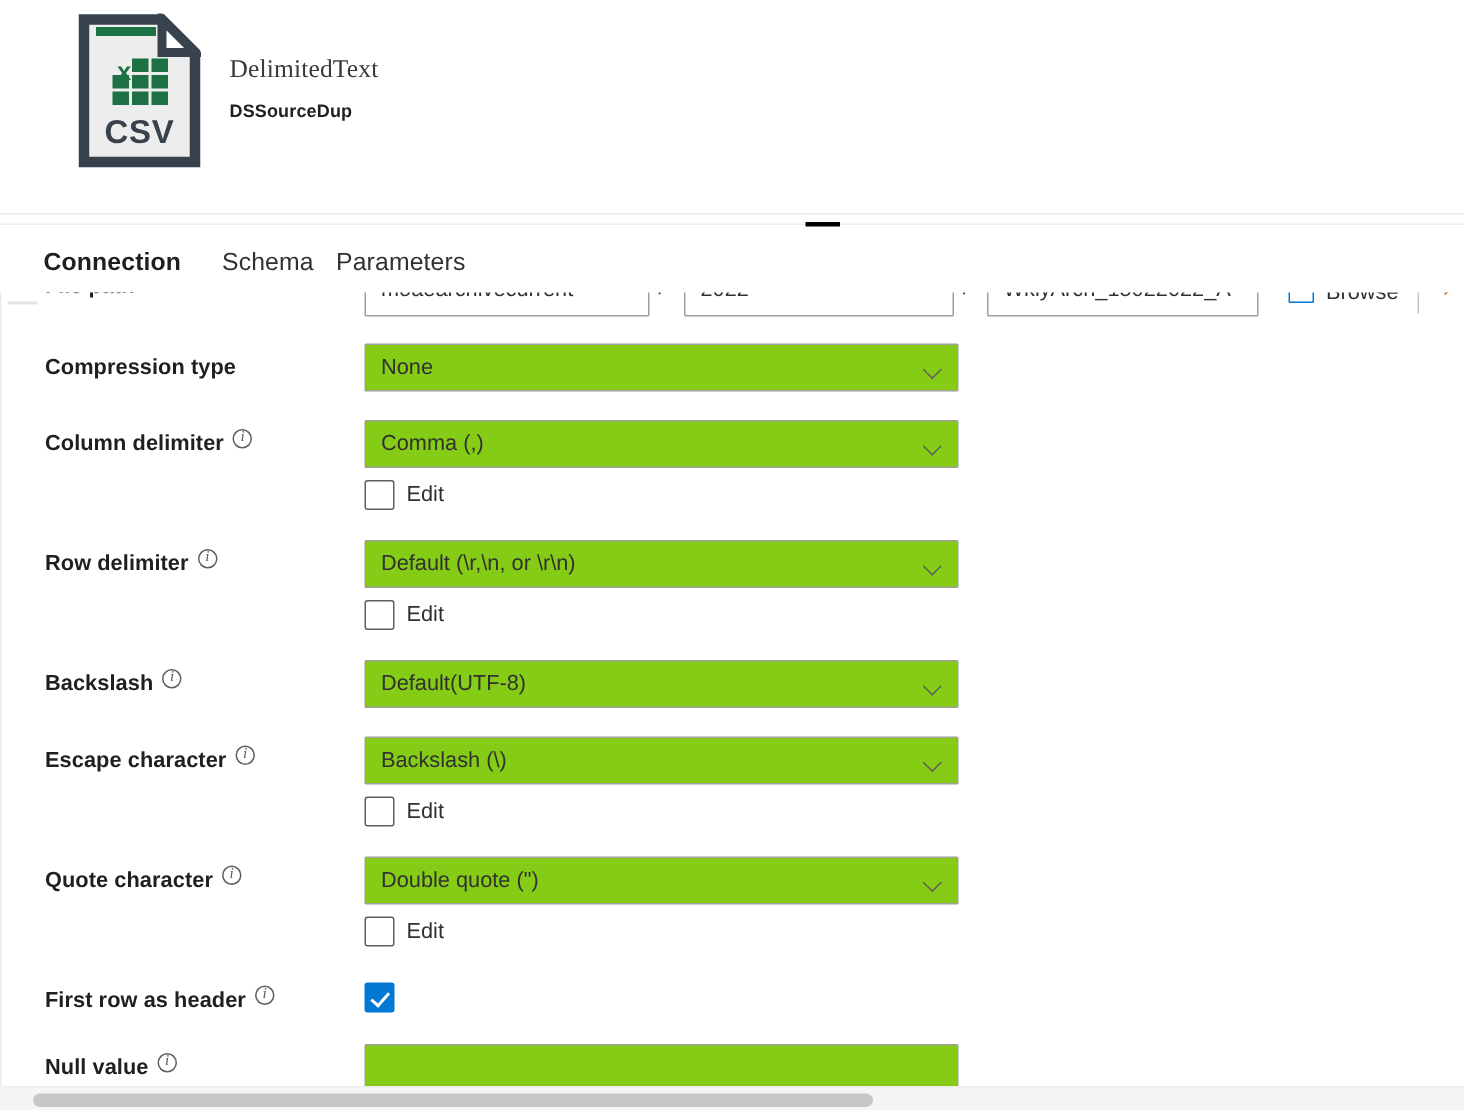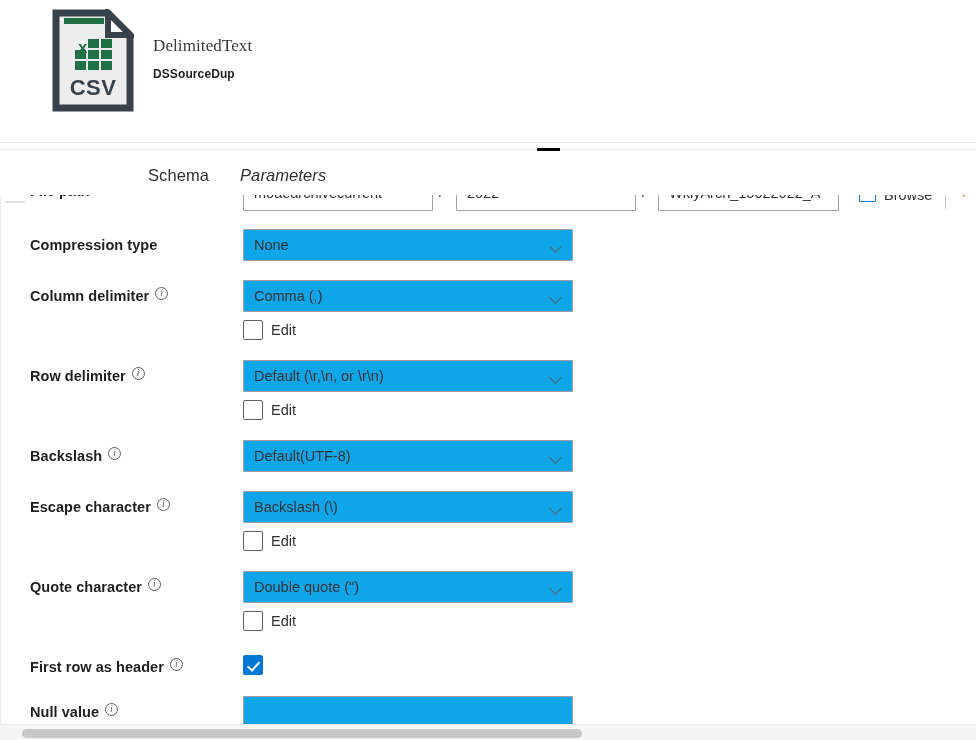--- a/index.html
+++ b/index.html
@@ -95,21 +95,21 @@
   .tab.active::after {
     content: "";
     position: absolute;
     left: 1px; bottom: 0;
     width: calc(100% - 2px);
     height: 2px;
     background: #0078d4;
   }
   #tab-0 { left: 29px; }
   #tab-1 { left: 148px; }
-  #tab-2 { left: 240px; font-style: italic; }
+  #tab-2 { left: 224px; }
 
   
   .body {
     position: absolute;
     left: 0; top: 195px;
     width: 976px;
     height: 529px;
     overflow: hidden;
     background: #ffffff;
     border-left: 1px solid #eaeaea;
@@ -238,24 +238,24 @@
     font-size: 10px;
     font-style: italic;
     font-family: "Liberation Serif", serif;
     color: #605e5c;
     line-height: 13px;
   }
 
   .control {
     position: absolute;
     left: 242px;
-    width: 330px;
+    width: 396px;
     height: 32px;
     border: 1px solid #a19f9d;
-    background: #0ea5e9;
+    background: #84cc16;
     border-radius: 1px;
     font-size: 14.5px;
     color: #323130;
     display: flex;
     align-items: center;
     padding: 0 10px;
     cursor: pointer;
     white-space: nowrap;
   }
   .control.textbox { cursor: text; }
@@ -357,20 +357,21 @@
     <div class="header-text">
       <div class="header-type">DelimitedText</div>
       <div class="header-name">DSSourceDup</div>
     </div>
   </div>
 
   <div class="collapse-handle-track"></div>
   <div class="collapse-handle"></div>
 
   <div class="tabs">
+    <div class="tab active" id="tab-0">Connection</div>
     <div class="tab" id="tab-1">Schema</div>
     <div class="tab" id="tab-2">Parameters</div>
   </div>
 
   <div class="body">
 
     <div class="filepath-row">
       <div class="fp-label">File path</div>
 
       <div class="fp-box" id="fp-box-0">moaearchivecurrent</div>

